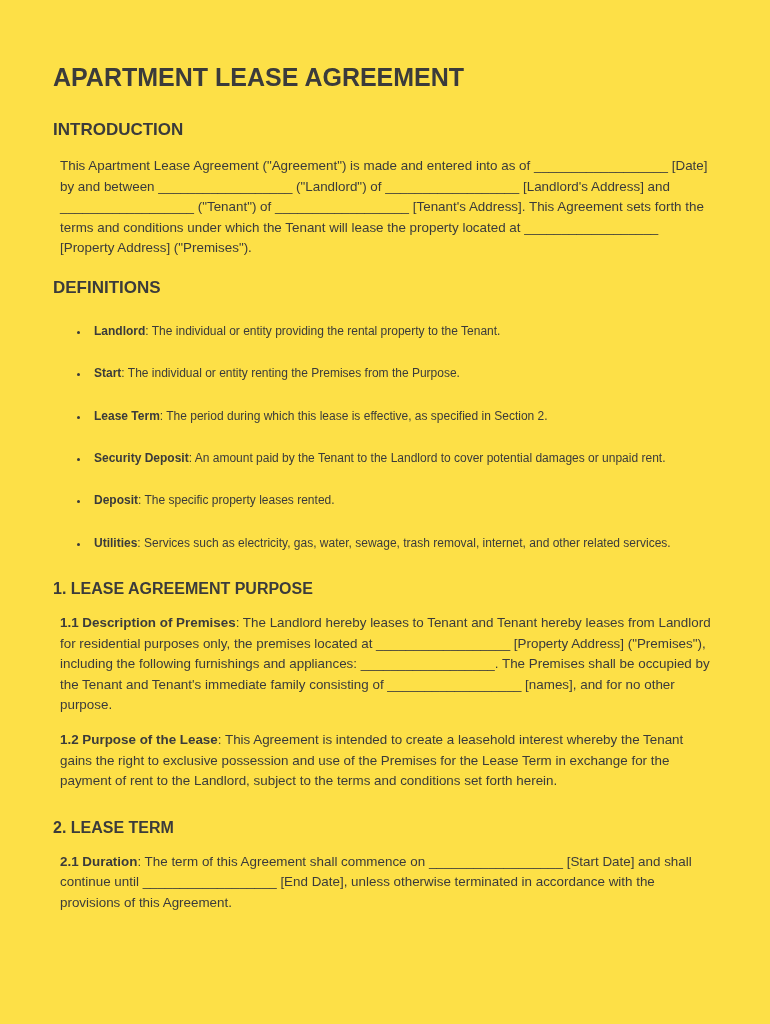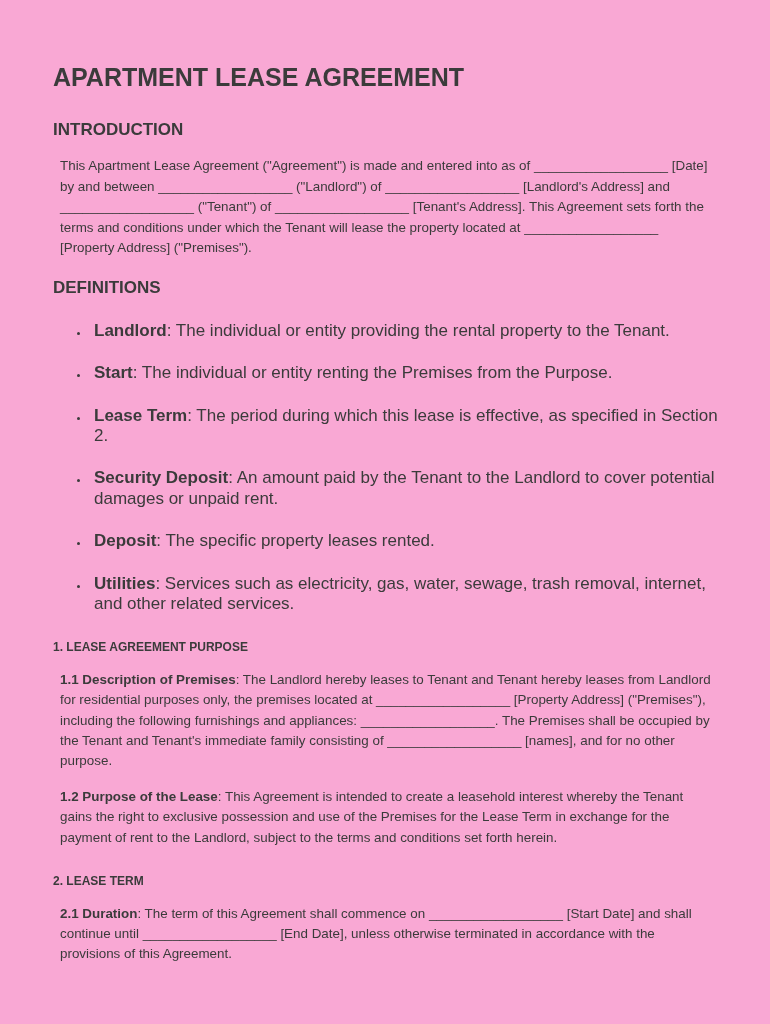--- a/index.html
+++ b/index.html
@@ -1,59 +1,59 @@
 <!DOCTYPE html>
 <html><head>
 <meta charset="utf-8">
 <style>
   * { box-sizing: border-box; }
   html, body { margin: 0; padding: 0; background: #ffffff; }
   .page {
     width: 770px;
     height: 1024px;
     margin: 0 auto;
-    background: #f9a8d4;
+    background: #fde047;
     padding: 62px 50px 30px 53px;
     font-family: "Liberation Sans", sans-serif;
     color: #3b3b3b;
     overflow: hidden;
   }
   h1 {
     font-size: 25px;
     line-height: 1.2;
     font-weight: bold;
     margin: 0 0 28px 0;
     color: #3b3b3b;
   }
   h2 {
     font-size: 17px;
     line-height: 1.2;
     font-weight: bold;
     margin: 20px 0 16px 0;
     color: #3b3b3b;
   }
   h3 {
-    font-size: 12px;
+    font-size: 16px;
     line-height: 1.2;
     font-weight: bold;
     margin: 26px 0 12px 0;
     color: #3b3b3b;
   }
   p.body {
     font-size: 13.4px;
     line-height: 20.4px;
     margin: 15px 7px;
   }
   ul.defs {
     margin: 10px 0;
     padding-left: 37px;
     list-style: disc outside;
   }
   ul.defs li {
-    font-size: 17px;
+    font-size: 12px;
     line-height: 20.4px;
     margin: 22px 0;
     padding-left: 4px;
   }
   ul.defs li::marker { font-size: 11px; color: #3b3b3b; }
   .term, .clause-label { font-weight: bold; }
 </style>
 </head>
 <body>
 

